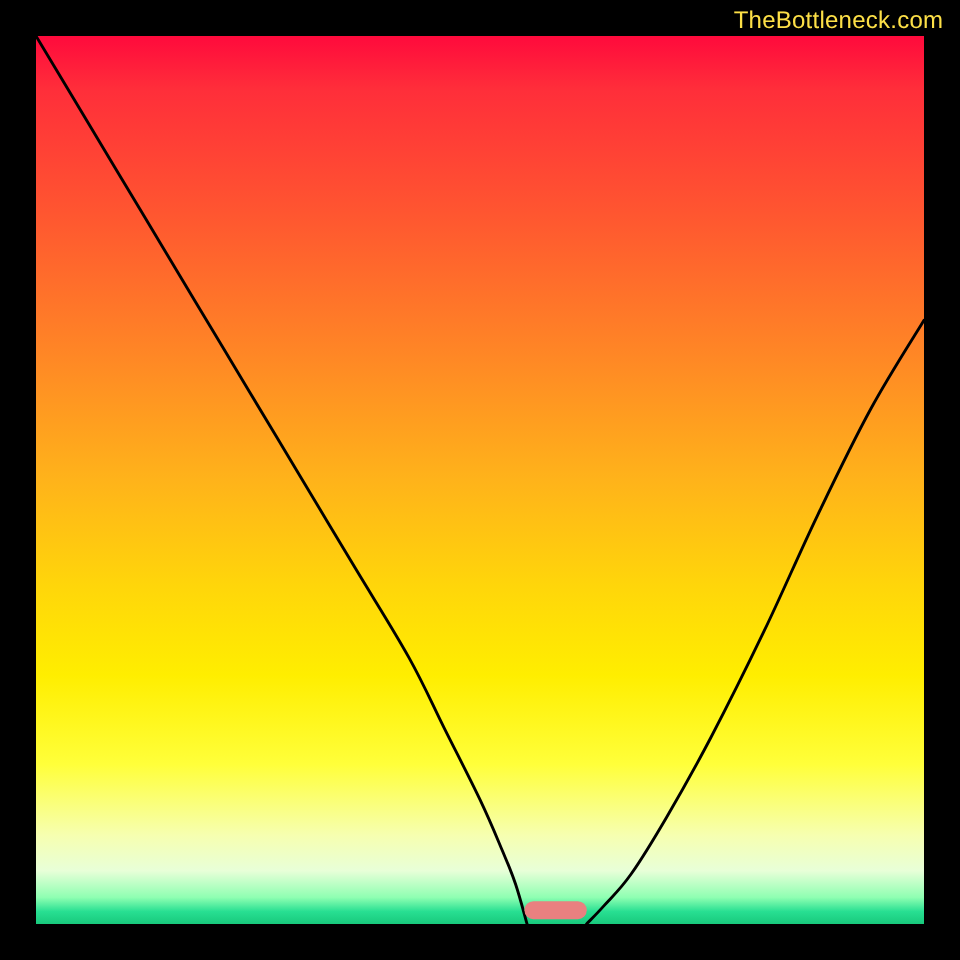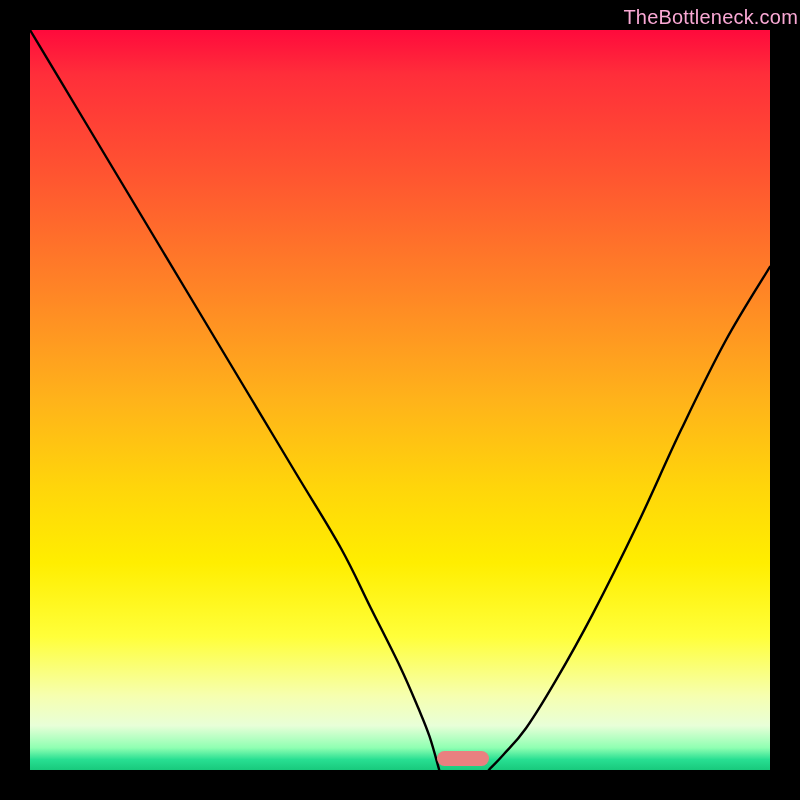--- a/index.html
+++ b/index.html
@@ -12,22 +12,22 @@
   }
   .outer {
     position: relative;
     width: 800px;
     height: 800px;
     background: #000000;
   }
   .watermark {
     position: absolute;
     top: 6px;
-    right: 2px;
-    color: #f9a8d4;
+    right: 14px;
+    color: #fde047;
     font-family: Arial, Helvetica, sans-serif;
     font-size: 20px;
     font-weight: 500;
     letter-spacing: 0.2px;
     z-index: 10;
   }
   .plot {
     position: absolute;
     left: 30px;
     top: 30px;

